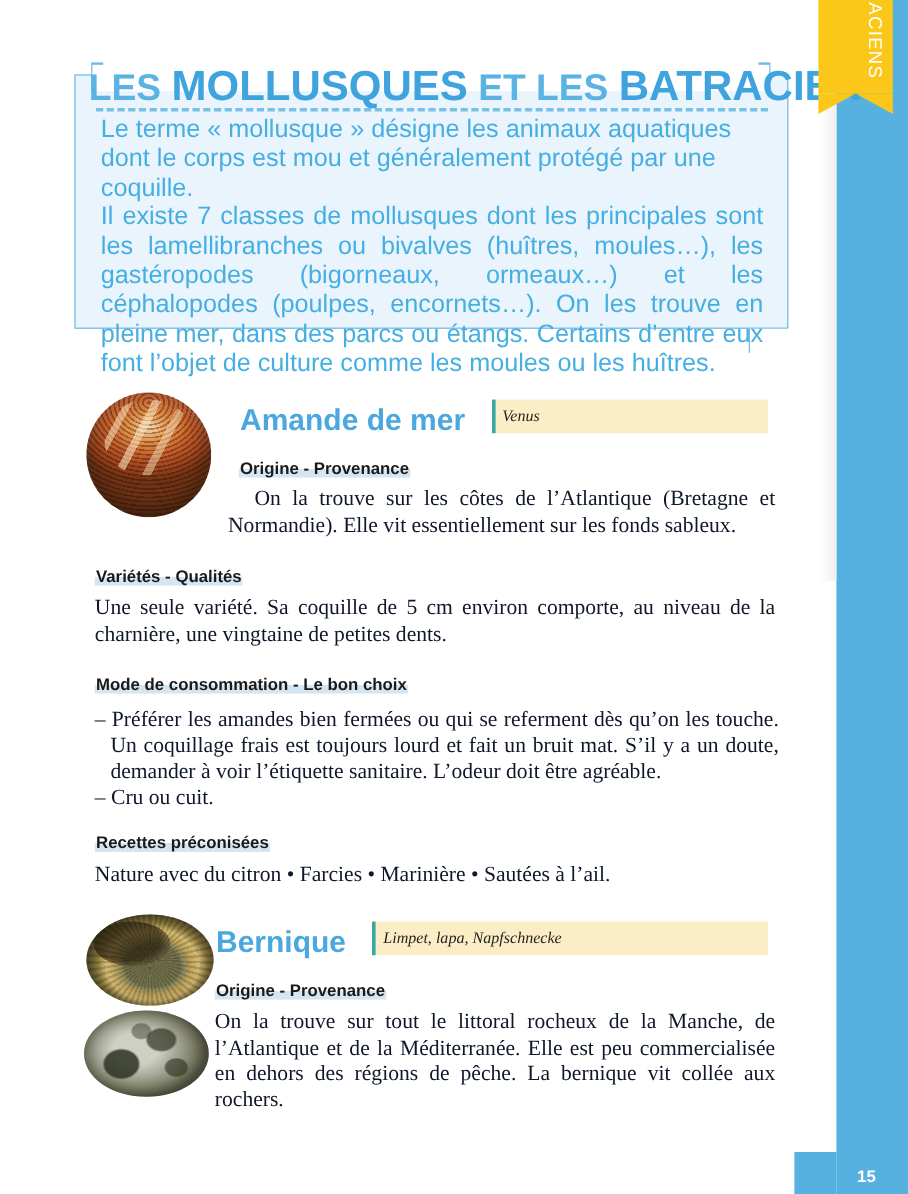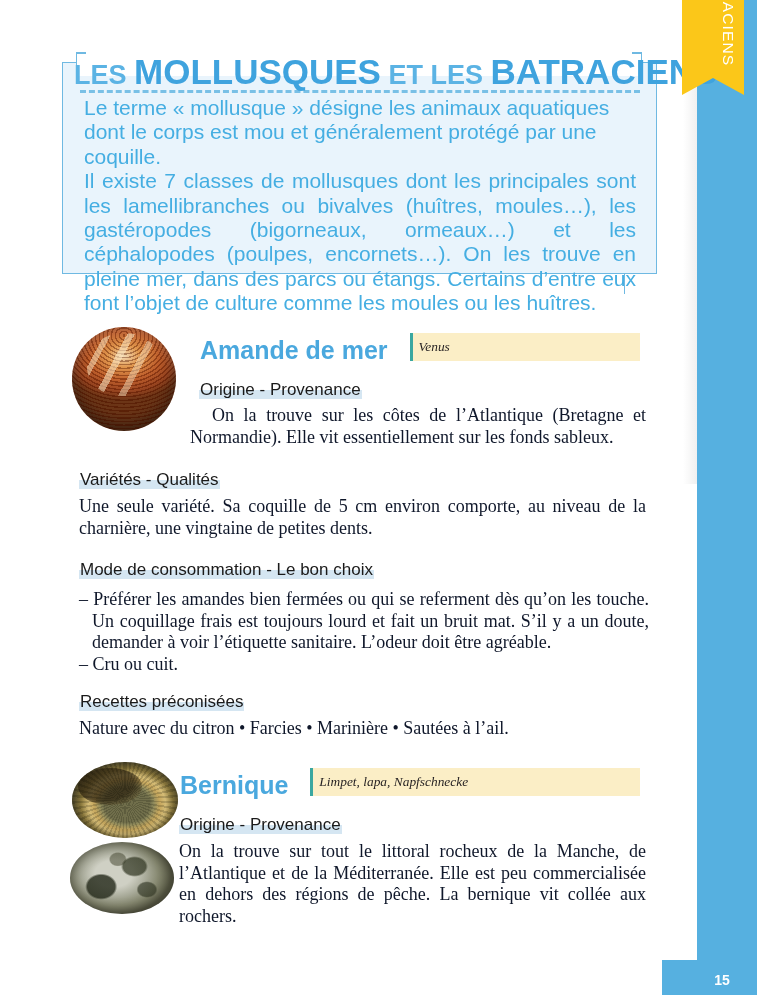--- a/index.html
+++ b/index.html
@@ -94,21 +94,21 @@
     border-bottom:0;
     box-sizing:border-box;
   }
   .title-line{
     position:absolute;left:12px;top:22px;width:632px;height:42px;
     text-align:center;
     white-space:nowrap;
     z-index:3;
   }
   .t-small{
-    color:#5bb3e4;font-size:27px;font-weight:bold;
+    color:#5bb3e4;font-size:31px;font-weight:bold;
     letter-spacing:0px;
     font-family:"Liberation Sans", sans-serif;
   }
   .t-big{
     color:#3fa3de;font-size:35px;font-weight:bold;
     letter-spacing:0px;
     font-family:"Liberation Sans", sans-serif;
   }
   .intro-text{
     position:absolute;left:22px;top:20px;width:552px;
@@ -136,21 +136,21 @@
     padding-left:6px;
     box-sizing:border-box;
   }
   .sp-alias{
     font-style:italic;font-size:13.4px;color:#231f20;
     font-family:"Liberation Serif", serif;
     white-space:nowrap;
   }
   .h-sub{
     position:absolute;
-    font-size:17px;font-weight:normal;color:#1a1a1a;
+    font-size:14px;font-weight:bold;color:#1a1a1a;
     font-family:"Liberation Sans", sans-serif;
     line-height:22px;
   }
   .h-sub span.hl{
     background:linear-gradient(to top,#d5e6f2 0,#d5e6f2 46%,transparent 46%);
     padding:0 1px;
   }
   .body-text{
     position:absolute;
     font-size:18px;line-height:21.5px;color:#0f172a;

